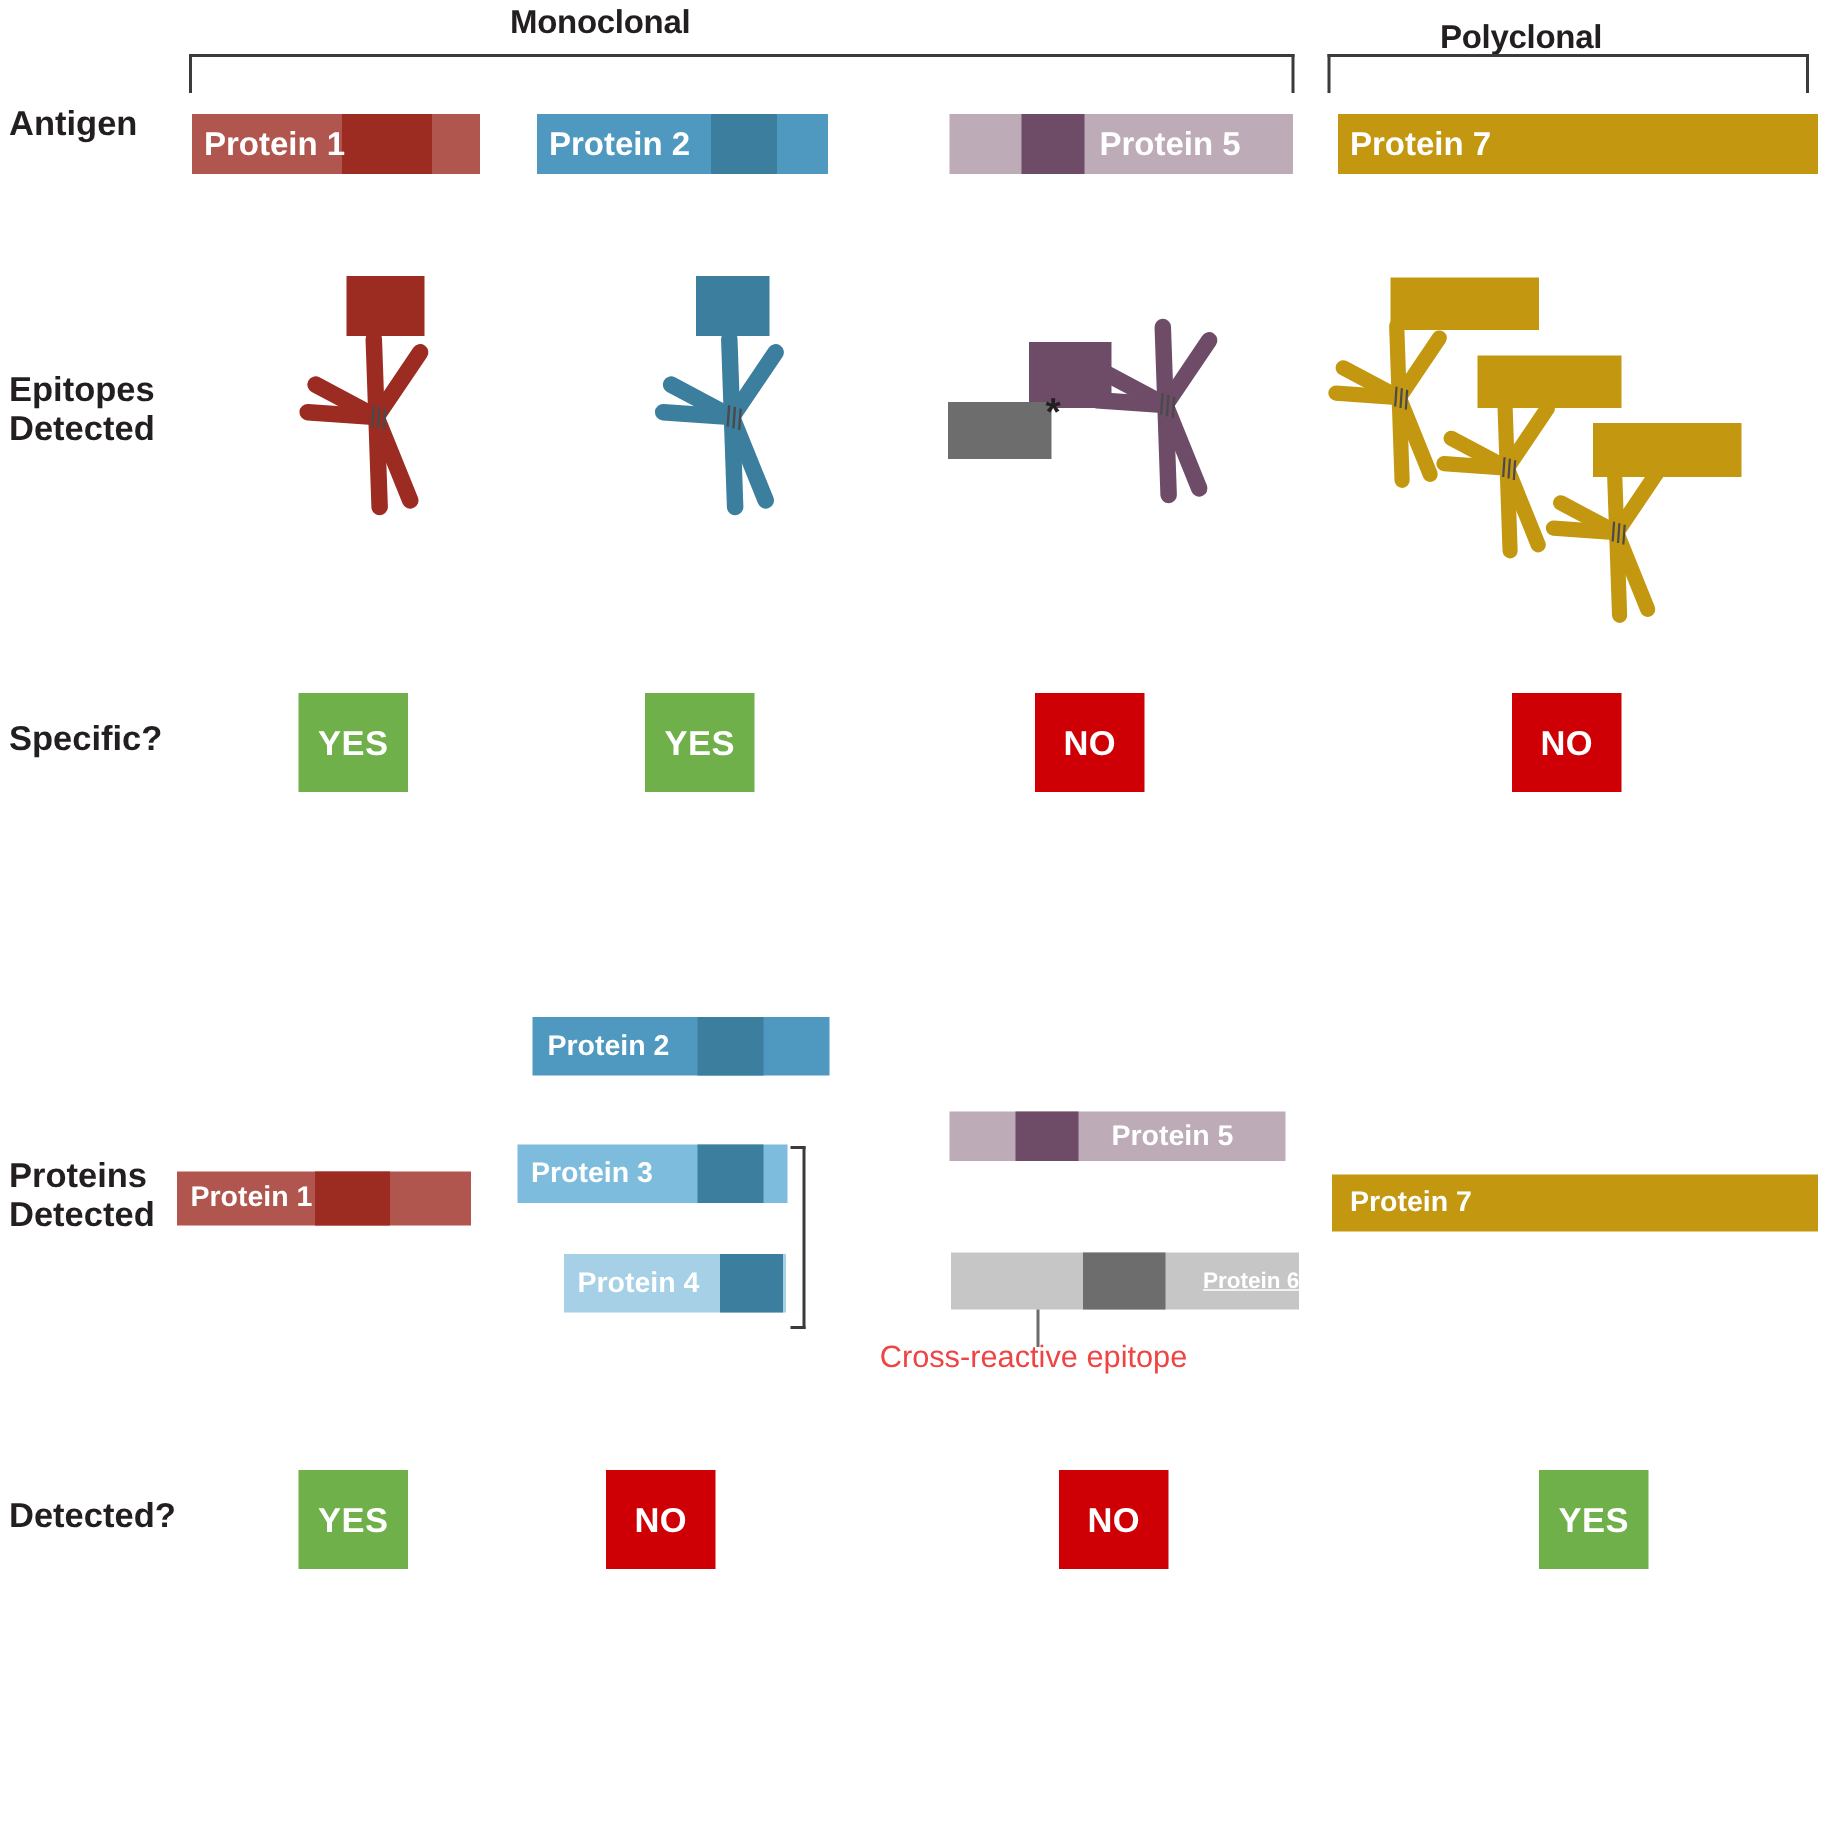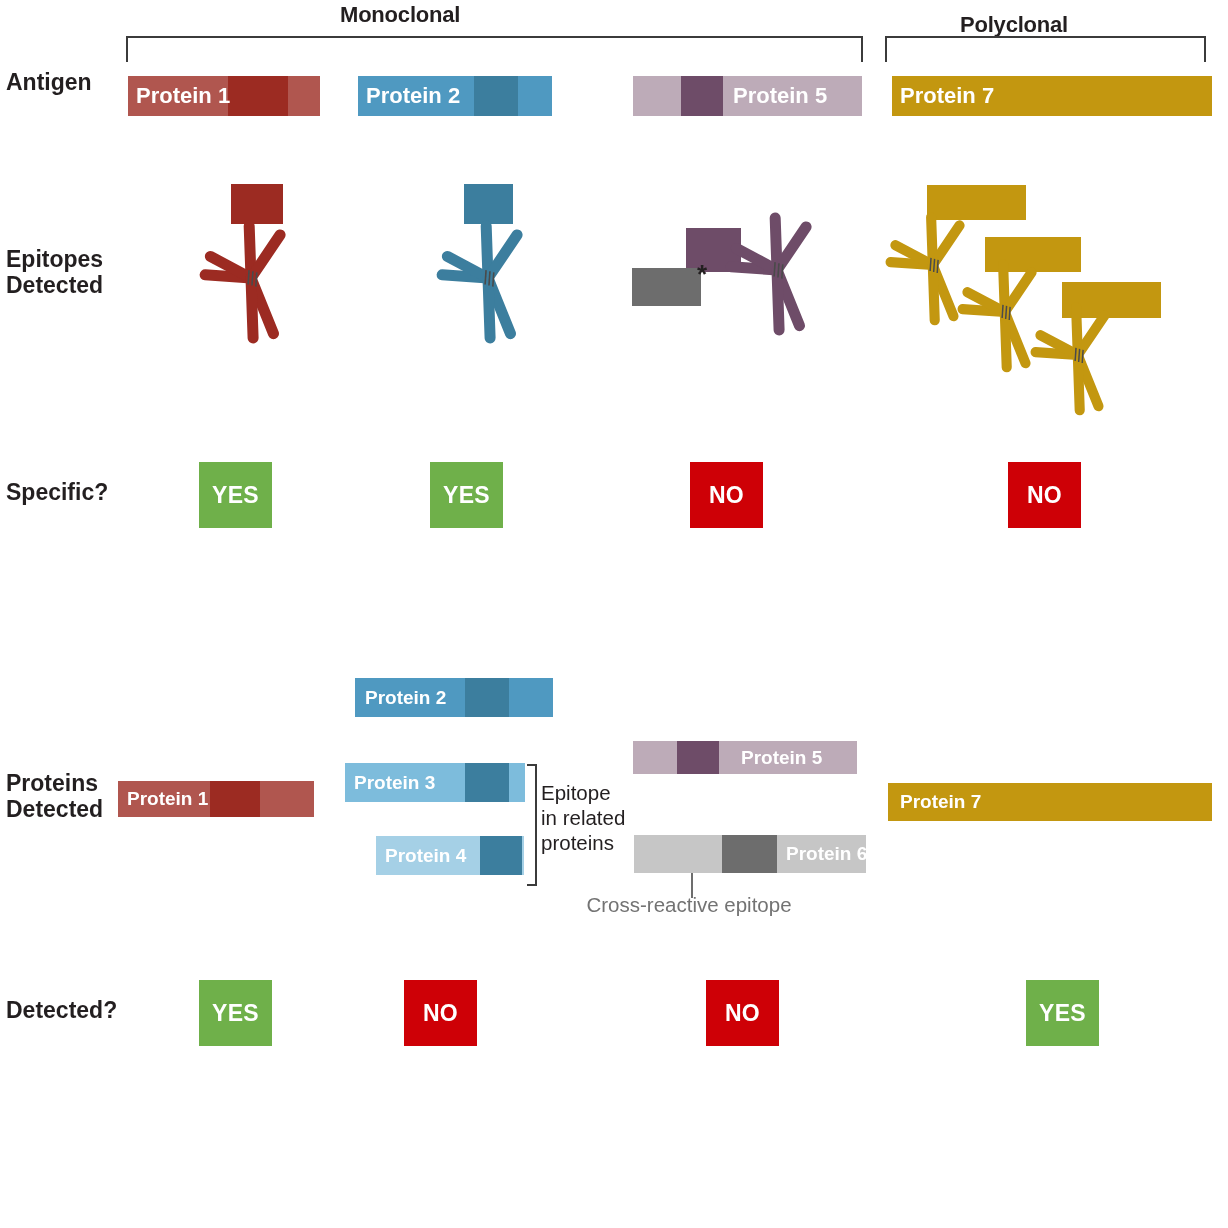--- a/index.html
+++ b/index.html
@@ -43,21 +43,21 @@
   
   .chip{
     display:flex;align-items:center;justify-content:center;
     color:#ffffff;font-weight:bold;font-size:23px;letter-spacing:0.3px;
   }
 
   
   .note{
     font-size:20.5px;line-height:1.28;color:#231f20;text-align:center;white-space:pre-line;
   }
-  .small-note{font-size:20.5px;color:#737373;white-space:nowrap;}
+  .small-note{font-size:20.5px;color:#ef4444;white-space:nowrap;}
   .side-note{font-size:20.5px;line-height:1.22;color:#231f20;white-space:pre-line;}
   .asterisk{font-size:26px;font-weight:bold;line-height:1;color:#231f20;}
   .leader{background:#6d6d6d;}
   .ebracket{
     border-top:2px solid #3b3b3b;
     border-right:2px solid #3b3b3b;
     border-bottom:2px solid #3b3b3b;
     box-sizing:border-box;
   }
 </style>
@@ -211,35 +211,32 @@
       <div class="abs bar" style="left: 376px; top: 836px; width: 148px; height: 39px; background: rgb(165, 208, 230);">
         <div class="seg" style="left: 104px; width: 42px; background: rgb(60, 126, 158);"></div>
         <div class="bar-label" style="left: 9px; font-size: 19px;">Protein 4</div>
       </div>
       <div class="abs bar" style="left: 633px; top: 741px; width: 224px; height: 33px; background: rgb(189, 171, 184);">
         <div class="seg" style="left: 44px; width: 42px; background: rgb(110, 76, 104);"></div>
         <div class="bar-label" style="left: 108px; font-size: 19px;">Protein 5</div>
       </div>
       <div class="abs bar" style="left: 634px; top: 835px; width: 232px; height: 38px; background: rgb(198, 198, 198);">
         <div class="seg" style="left: 88px; width: 55px; background: rgb(109, 109, 109);"></div>
-        <div class="bar-label" style="left: 152px; font-size: 19px;">Protein 6</div>
+        <div class="bar-label" style="left: 168px; font-size: 15px; text-decoration: underline;">Protein 6</div>
       </div>
       <div class="abs bar" style="left: 888px; top: 783px; width: 324px; height: 38px; background: rgb(195, 151, 16);">
         <div class="bar-label" style="left: 12px; font-size: 19px;">Protein 7</div>
       </div>
     </div>
   <div class="abs" id="selective-layer">
       <div class="abs chip" style="left: 199px; top: 980px; width: 73px; height: 66px; background: rgb(111, 176, 74);">YES</div>
       <div class="abs chip" style="left: 404px; top: 980px; width: 73px; height: 66px; background: rgb(206, 0, 6);">NO</div>
       <div class="abs chip" style="left: 706px; top: 980px; width: 73px; height: 66px; background: rgb(206, 0, 6);">NO</div>
       <div class="abs chip" style="left: 1026px; top: 980px; width: 73px; height: 66px; background: rgb(111, 176, 74);">YES</div>
     </div>
 
 
   <div class="abs ebracket" id="ebracket-el" style="left: 527px; top: 764px; width: 10px; height: 122px;"></div>
-  <div class="abs side-note" id="ebracket-text" style="left: 541px; top: 780px; width: 92px;">Epitope
-in related
-proteins</div>
 
   <div class="abs leader" id="xr-leader" style="left: 691px; top: 873px; width: 2px; height: 25px;"></div>
   <div class="abs small-note" id="xr-text" style="left: 689px; top: 893px; transform: translateX(-50%);">Cross-reactive epitope</div>
 
 </div>
 
 </body></html>

